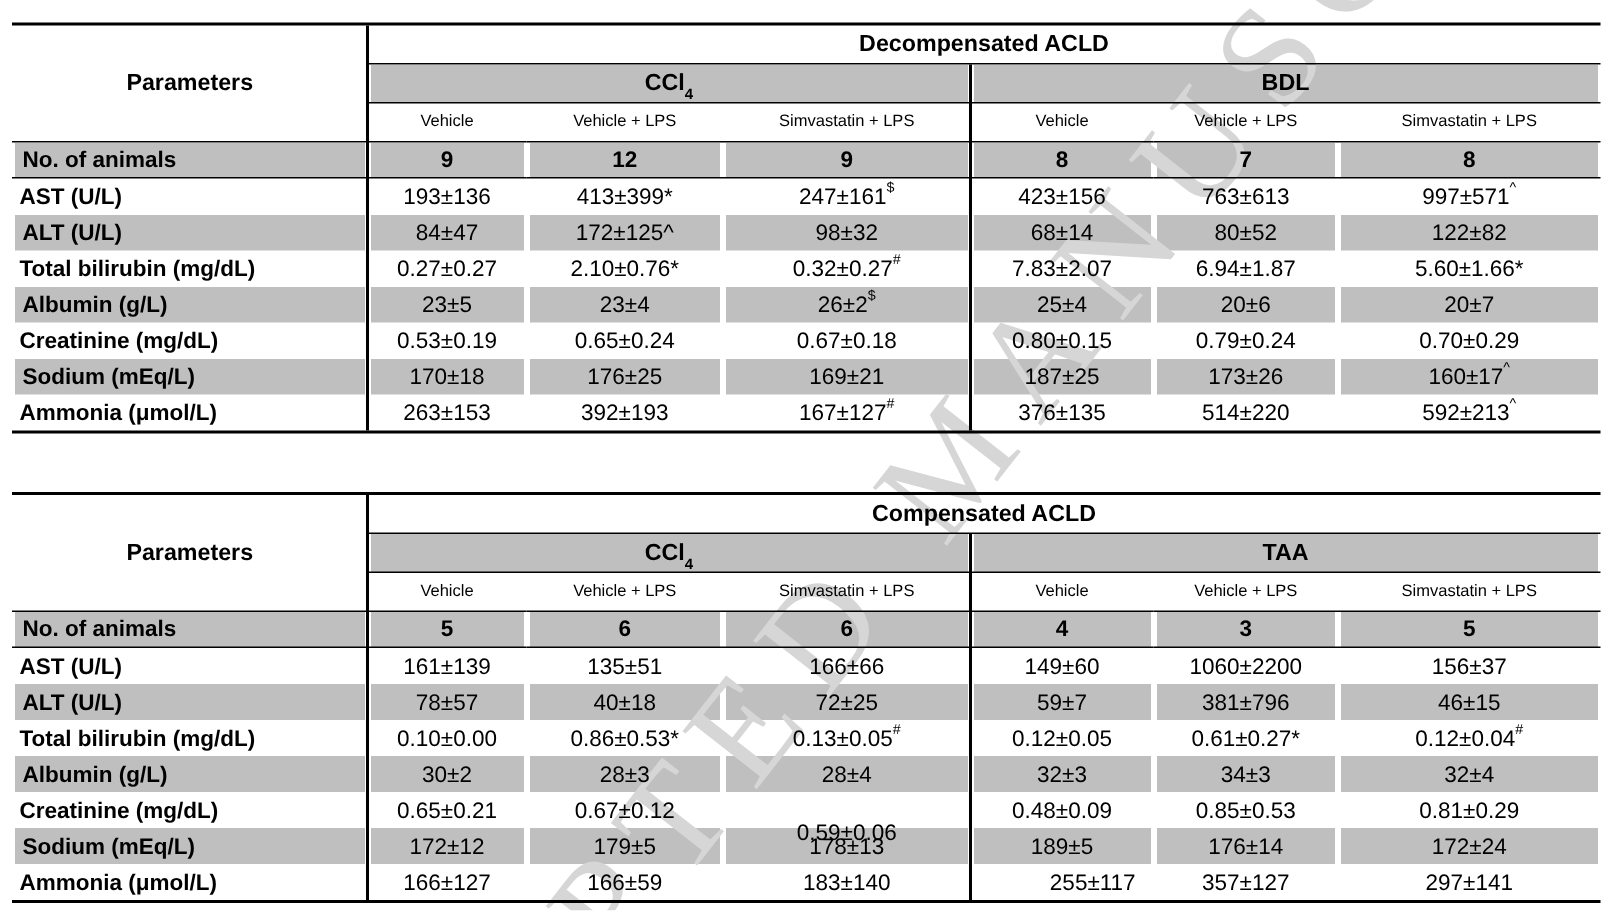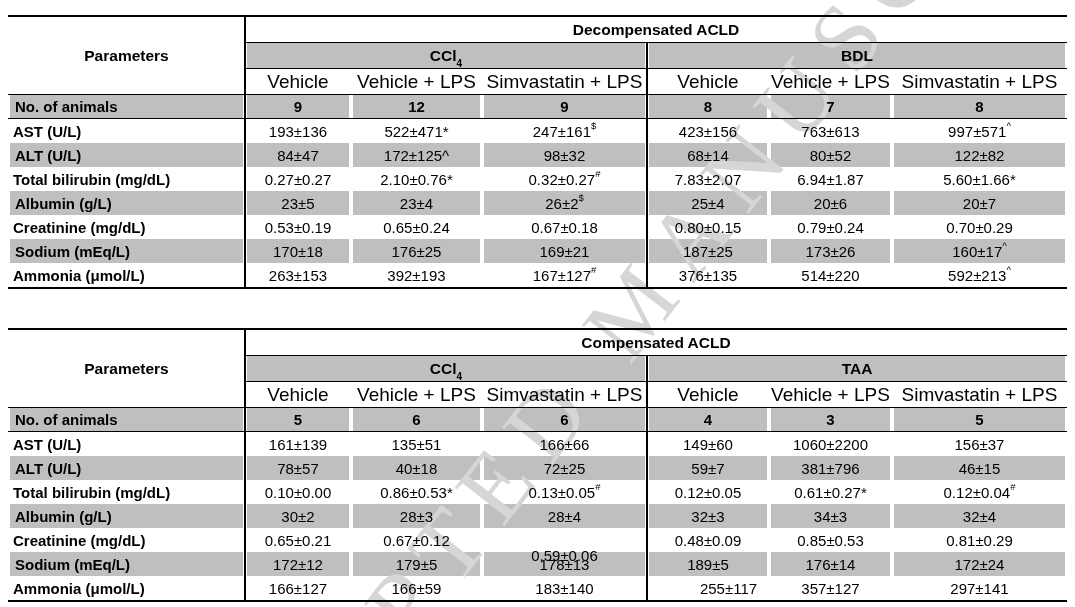--- a/index.html
+++ b/index.html
@@ -19,21 +19,21 @@
   .tbl-pos-0{top:15px;}
   .tbl-pos-1{top:328px;}
   .cell{display:flex;align-items:center;justify-content:center;box-sizing:border-box;
      font-size:15px;line-height:1;}
   .shaded{background:#bfbfbf;background-clip:content-box;padding:0 2px;}
   .tbl-fg .shaded{background:transparent;}
   .c-title{grid-column:2/8;grid-row:1;font-weight:700;font-size:15.5px;border-bottom:1.5px solid #000;}
   .c-param{grid-column:1;grid-row:1/4;font-weight:700;font-size:15.5px;border-bottom:1.5px solid #000;}
   .c-group{grid-row:2;font-weight:700;font-size:15.5px;border-bottom:1.5px solid #000;}
   .g-0{grid-column:2/5;} .g-1{grid-column:5/8;}
-  .c-sub{grid-row:3;font-size:19px;border-bottom:1.5px solid #000;}
+  .c-sub{grid-row:3;font-size:11px;border-bottom:1.5px solid #000;}
   .c-label{justify-content:flex-start;font-weight:700;}
   .c-label .val{margin-left:5px;}
   .c-thick{border-bottom:1.5px solid #000;}
   .bold{font-weight:700;}
   .val sup{font-size:9.5px;line-height:0;position:relative;top:-2px;}
   .val sub{font-size:10px;line-height:0;position:relative;top:2px;}
   .vline{position:absolute;width:1.6px;background:#000;}
   .vline-1{left:236px;top:0;bottom:0;}
   .vline-2{left:638px;top:26px;bottom:0;}
   .tbl-bg{border-color:transparent;}
@@ -235,21 +235,21 @@
         <div class="cell c-val shaded c-thick bold" style="grid-area: 4 / 7;">
           <span class="val">8</span>
         </div>
         <div class="cell c-label" style="grid-area: 5 / 1;">
           <span class="val">AST (U/L)</span>
         </div>
         <div class="cell c-val" style="grid-area: 5 / 2;">
           <span class="val">193±136</span>
         </div>
         <div class="cell c-val" style="grid-area: 5 / 3;">
-          <span class="val">522±471*</span>
+          <span class="val">413±399*</span>
         </div>
         <div class="cell c-val" style="grid-area: 5 / 4;">
           <span class="val">247±161<sup>$</sup></span>
         </div>
         <div class="cell c-val" style="grid-area: 5 / 5;">
           <span class="val">423±156</span>
         </div>
         <div class="cell c-val" style="grid-area: 5 / 6;">
           <span class="val">763±613</span>
         </div>

